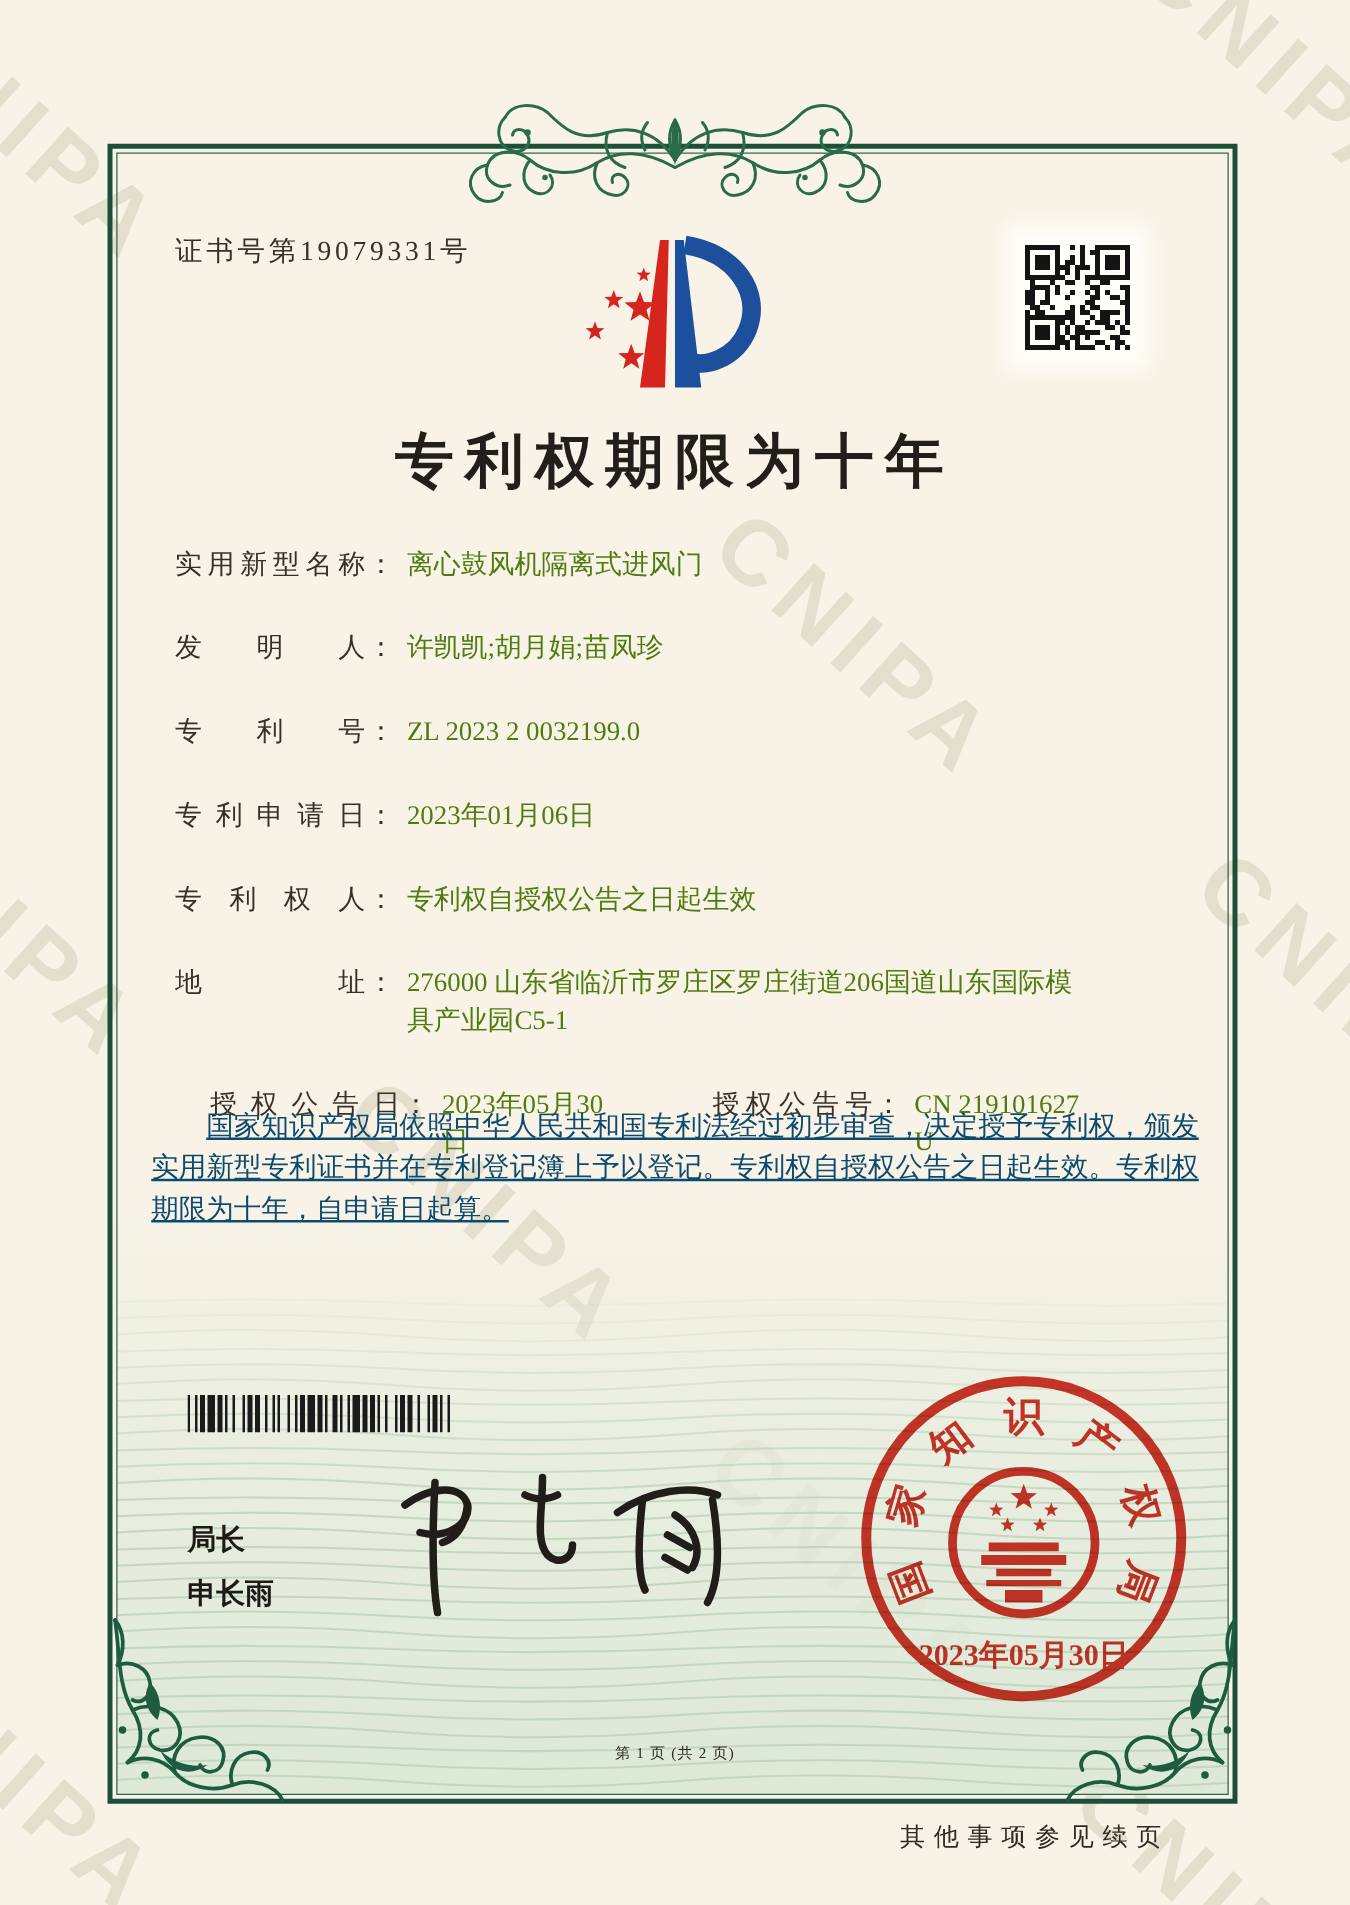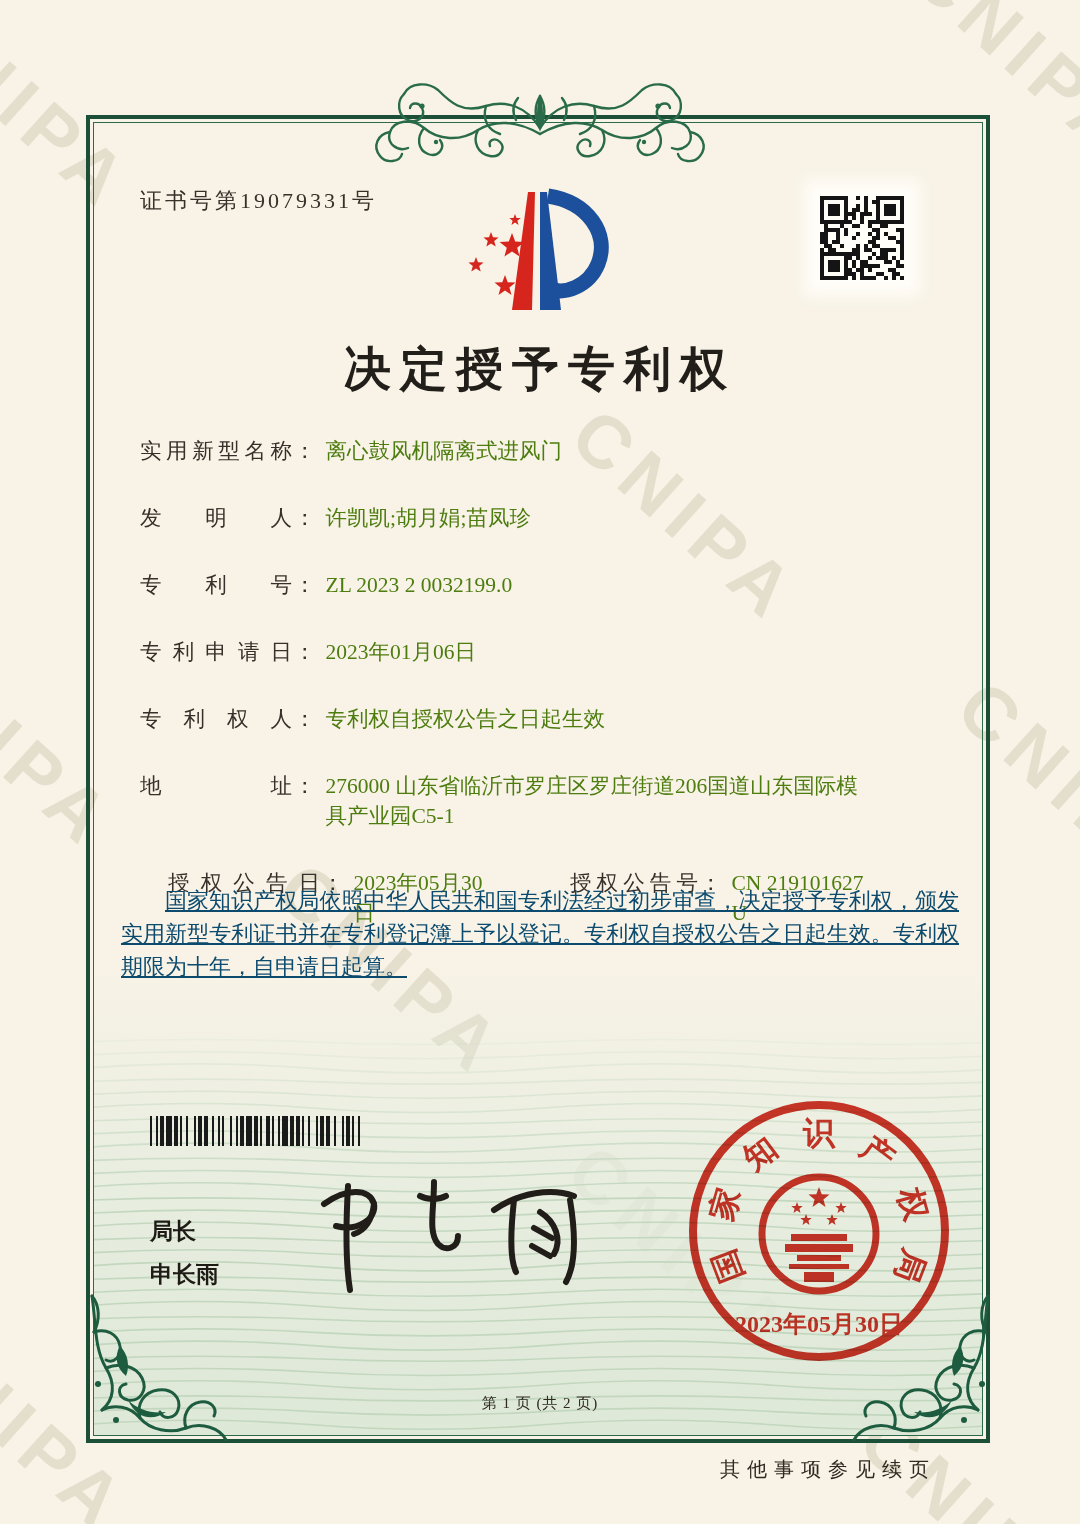--- a/index.html
+++ b/index.html
@@ -93,21 +93,21 @@
   .barcode-svg{position:absolute;left:150px;top:1116px;}
   .director{
     position:absolute;left:150px;top:1210px;
     font-family:"Liberation Sans","DejaVu Sans",sans-serif;
     font-weight:bold;font-size:23px;color:#1e1a15;line-height:43px;
   }
   .signature-svg{position:absolute;left:288px;top:1152px;}
   .seal-svg{position:absolute;left:680px;top:1092px;opacity:0.94;mix-blend-mode:multiply;}
   .page-num{
     position:absolute;left:0;top:1394px;width:1080px;text-align:center;
-    font-size:15px;color:#2e2921;letter-spacing:1px;
+    font-size:12px;color:#2e2921;letter-spacing:1px;
   }
   .cont-note{
     position:absolute;left:0;top:1456px;width:936px;text-align:right;
     font-size:20px;letter-spacing:7px;color:#2e2921;
   }
 
   .orn{position:absolute;pointer-events:none;}
   svg{display:block;}
 </style>
 </head>
@@ -472,21 +472,21 @@
           <rect x="44" y="80" width="4" height="4"></rect>
           <rect x="48" y="80" width="4" height="4"></rect>
           <rect x="52" y="80" width="4" height="4"></rect>
           <rect x="64" y="80" width="4" height="4"></rect>
           <rect x="72" y="80" width="4" height="4"></rect>
           <rect x="80" y="80" width="4" height="4"></rect>
         </g>
       </svg>
   </div>
 
-  <div class="title">决定授予专利权</div>
+  <div class="title">专利权期限为十年</div>
 
   <div class="fields">
     <div class="frow">
       <span class="f-label">实用新型名称</span>
         <span class="f-colon">：</span>
       <span class="f-value">离心鼓风机隔离式进风门</span>
     </div>
     <div class="frow">
       <span class="f-label">发明人</span>
         <span class="f-colon">：</span>

